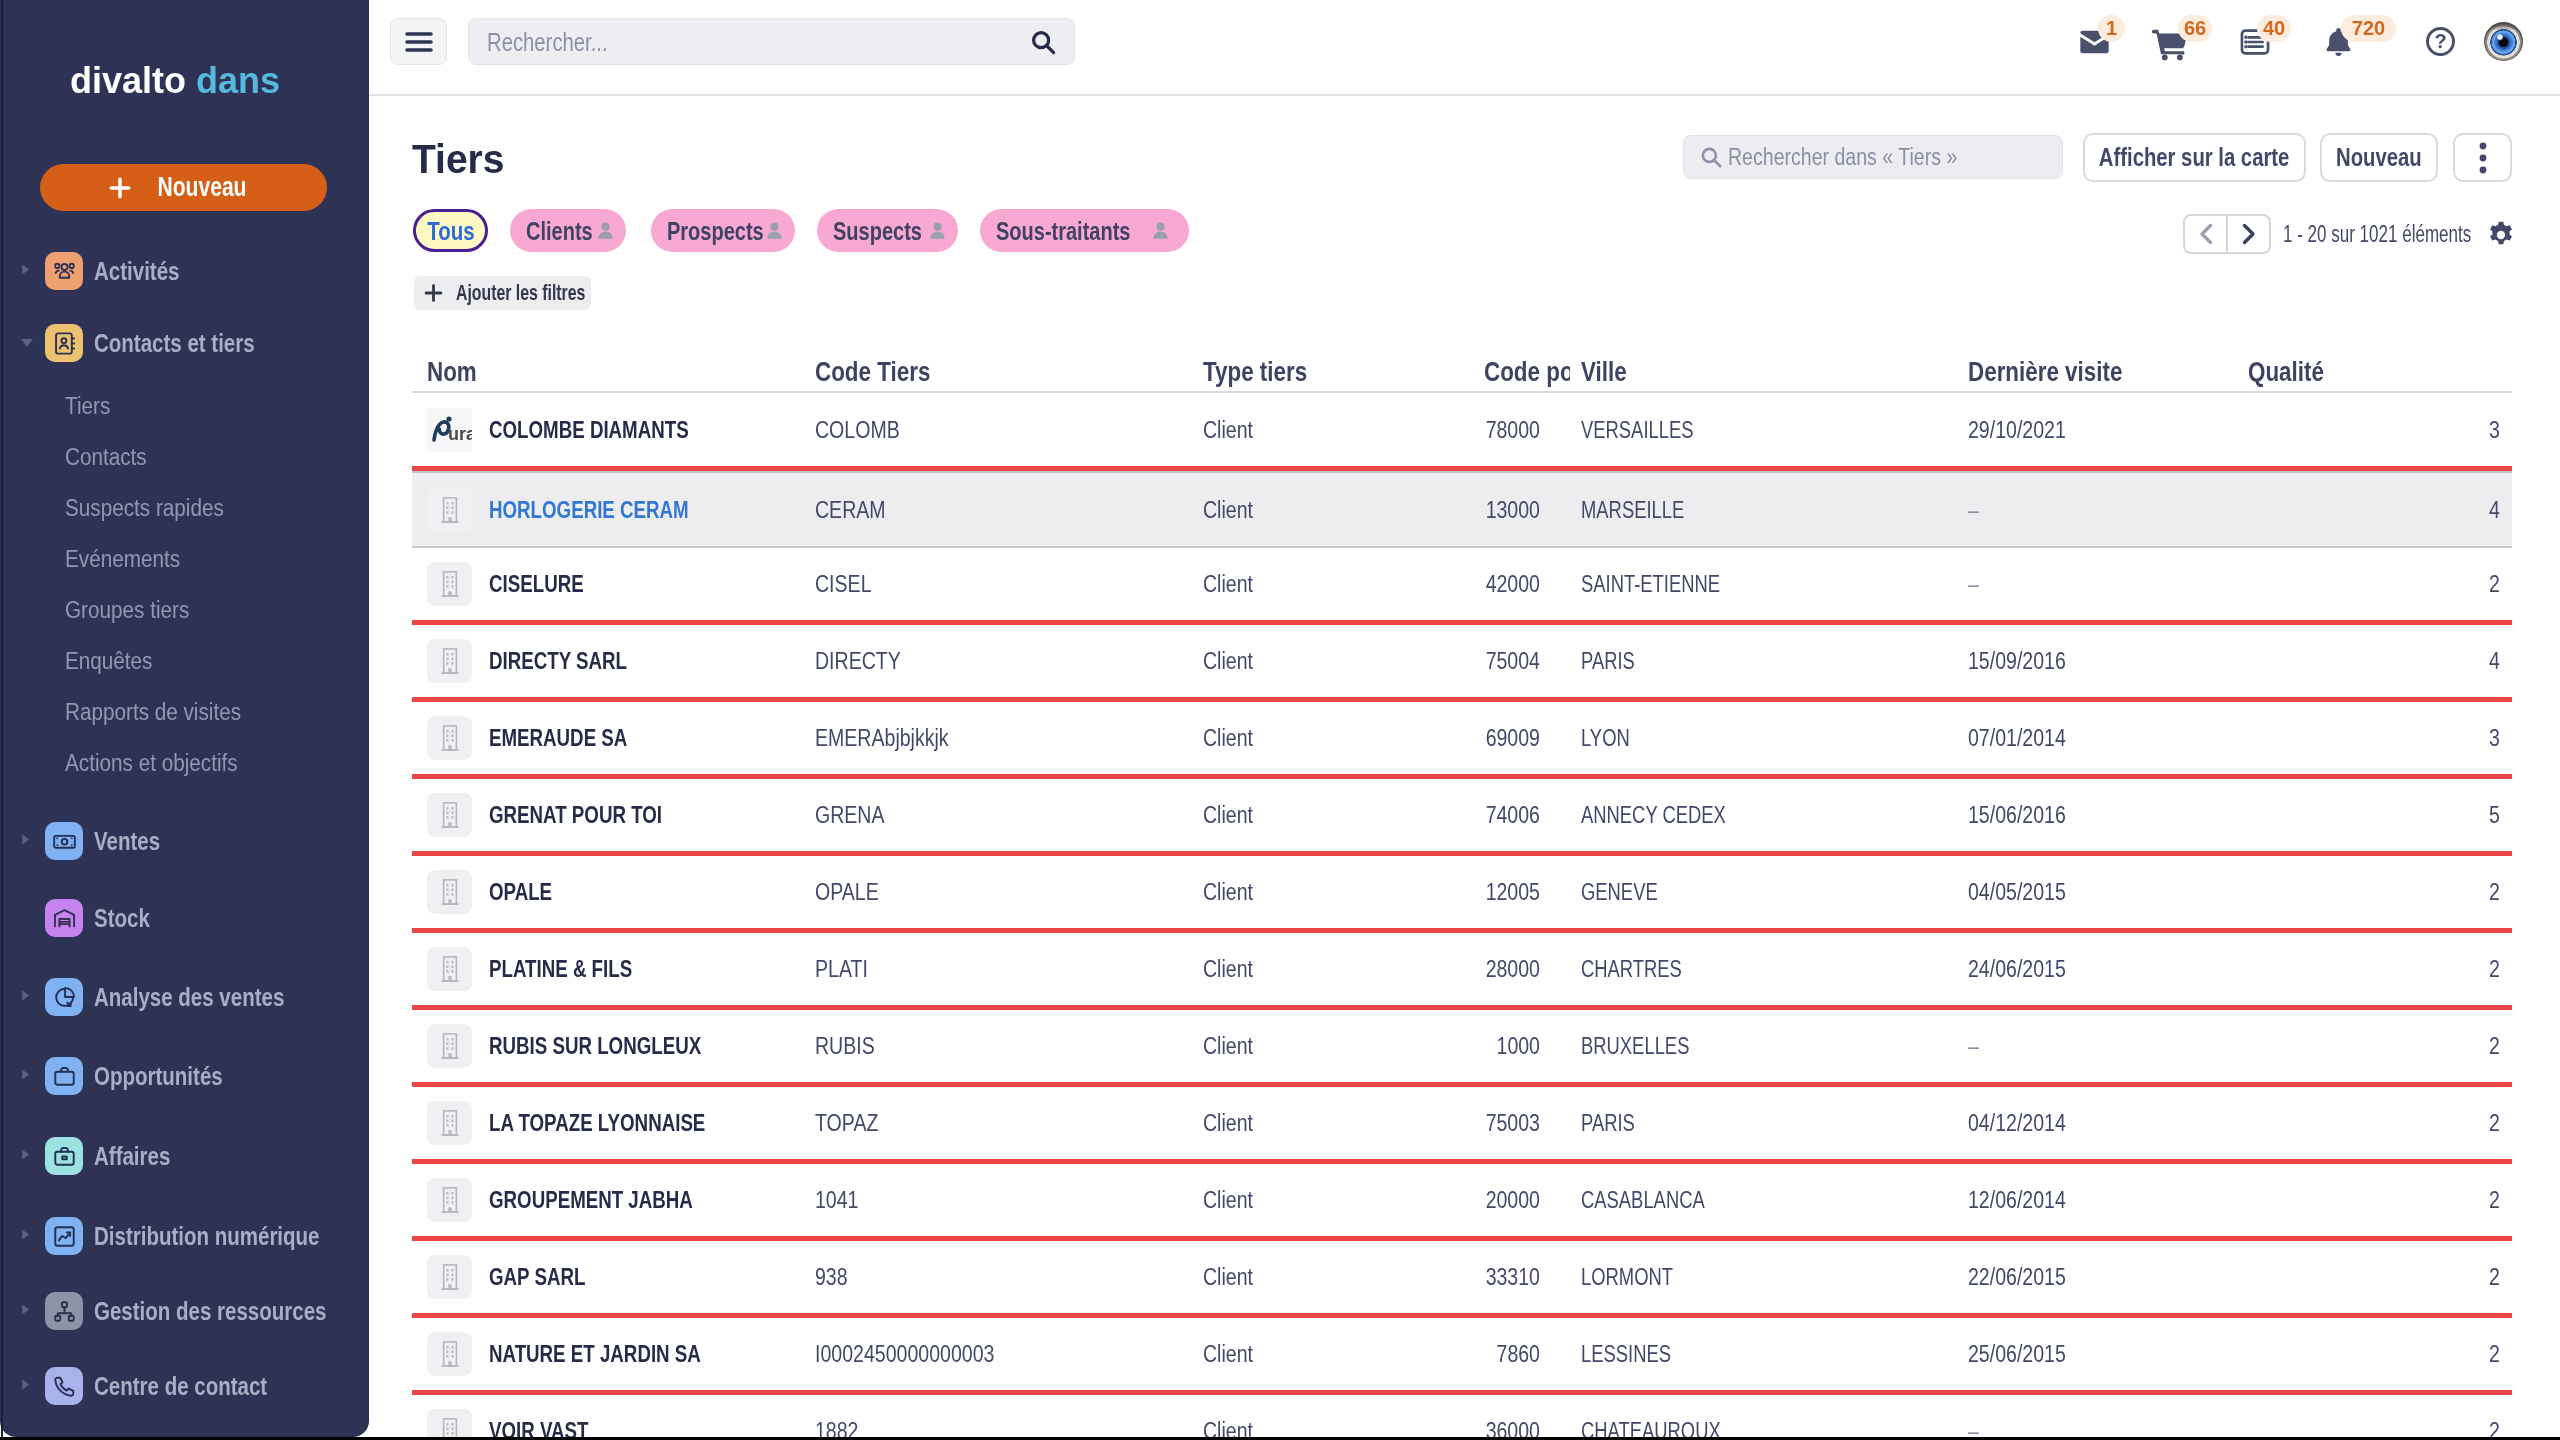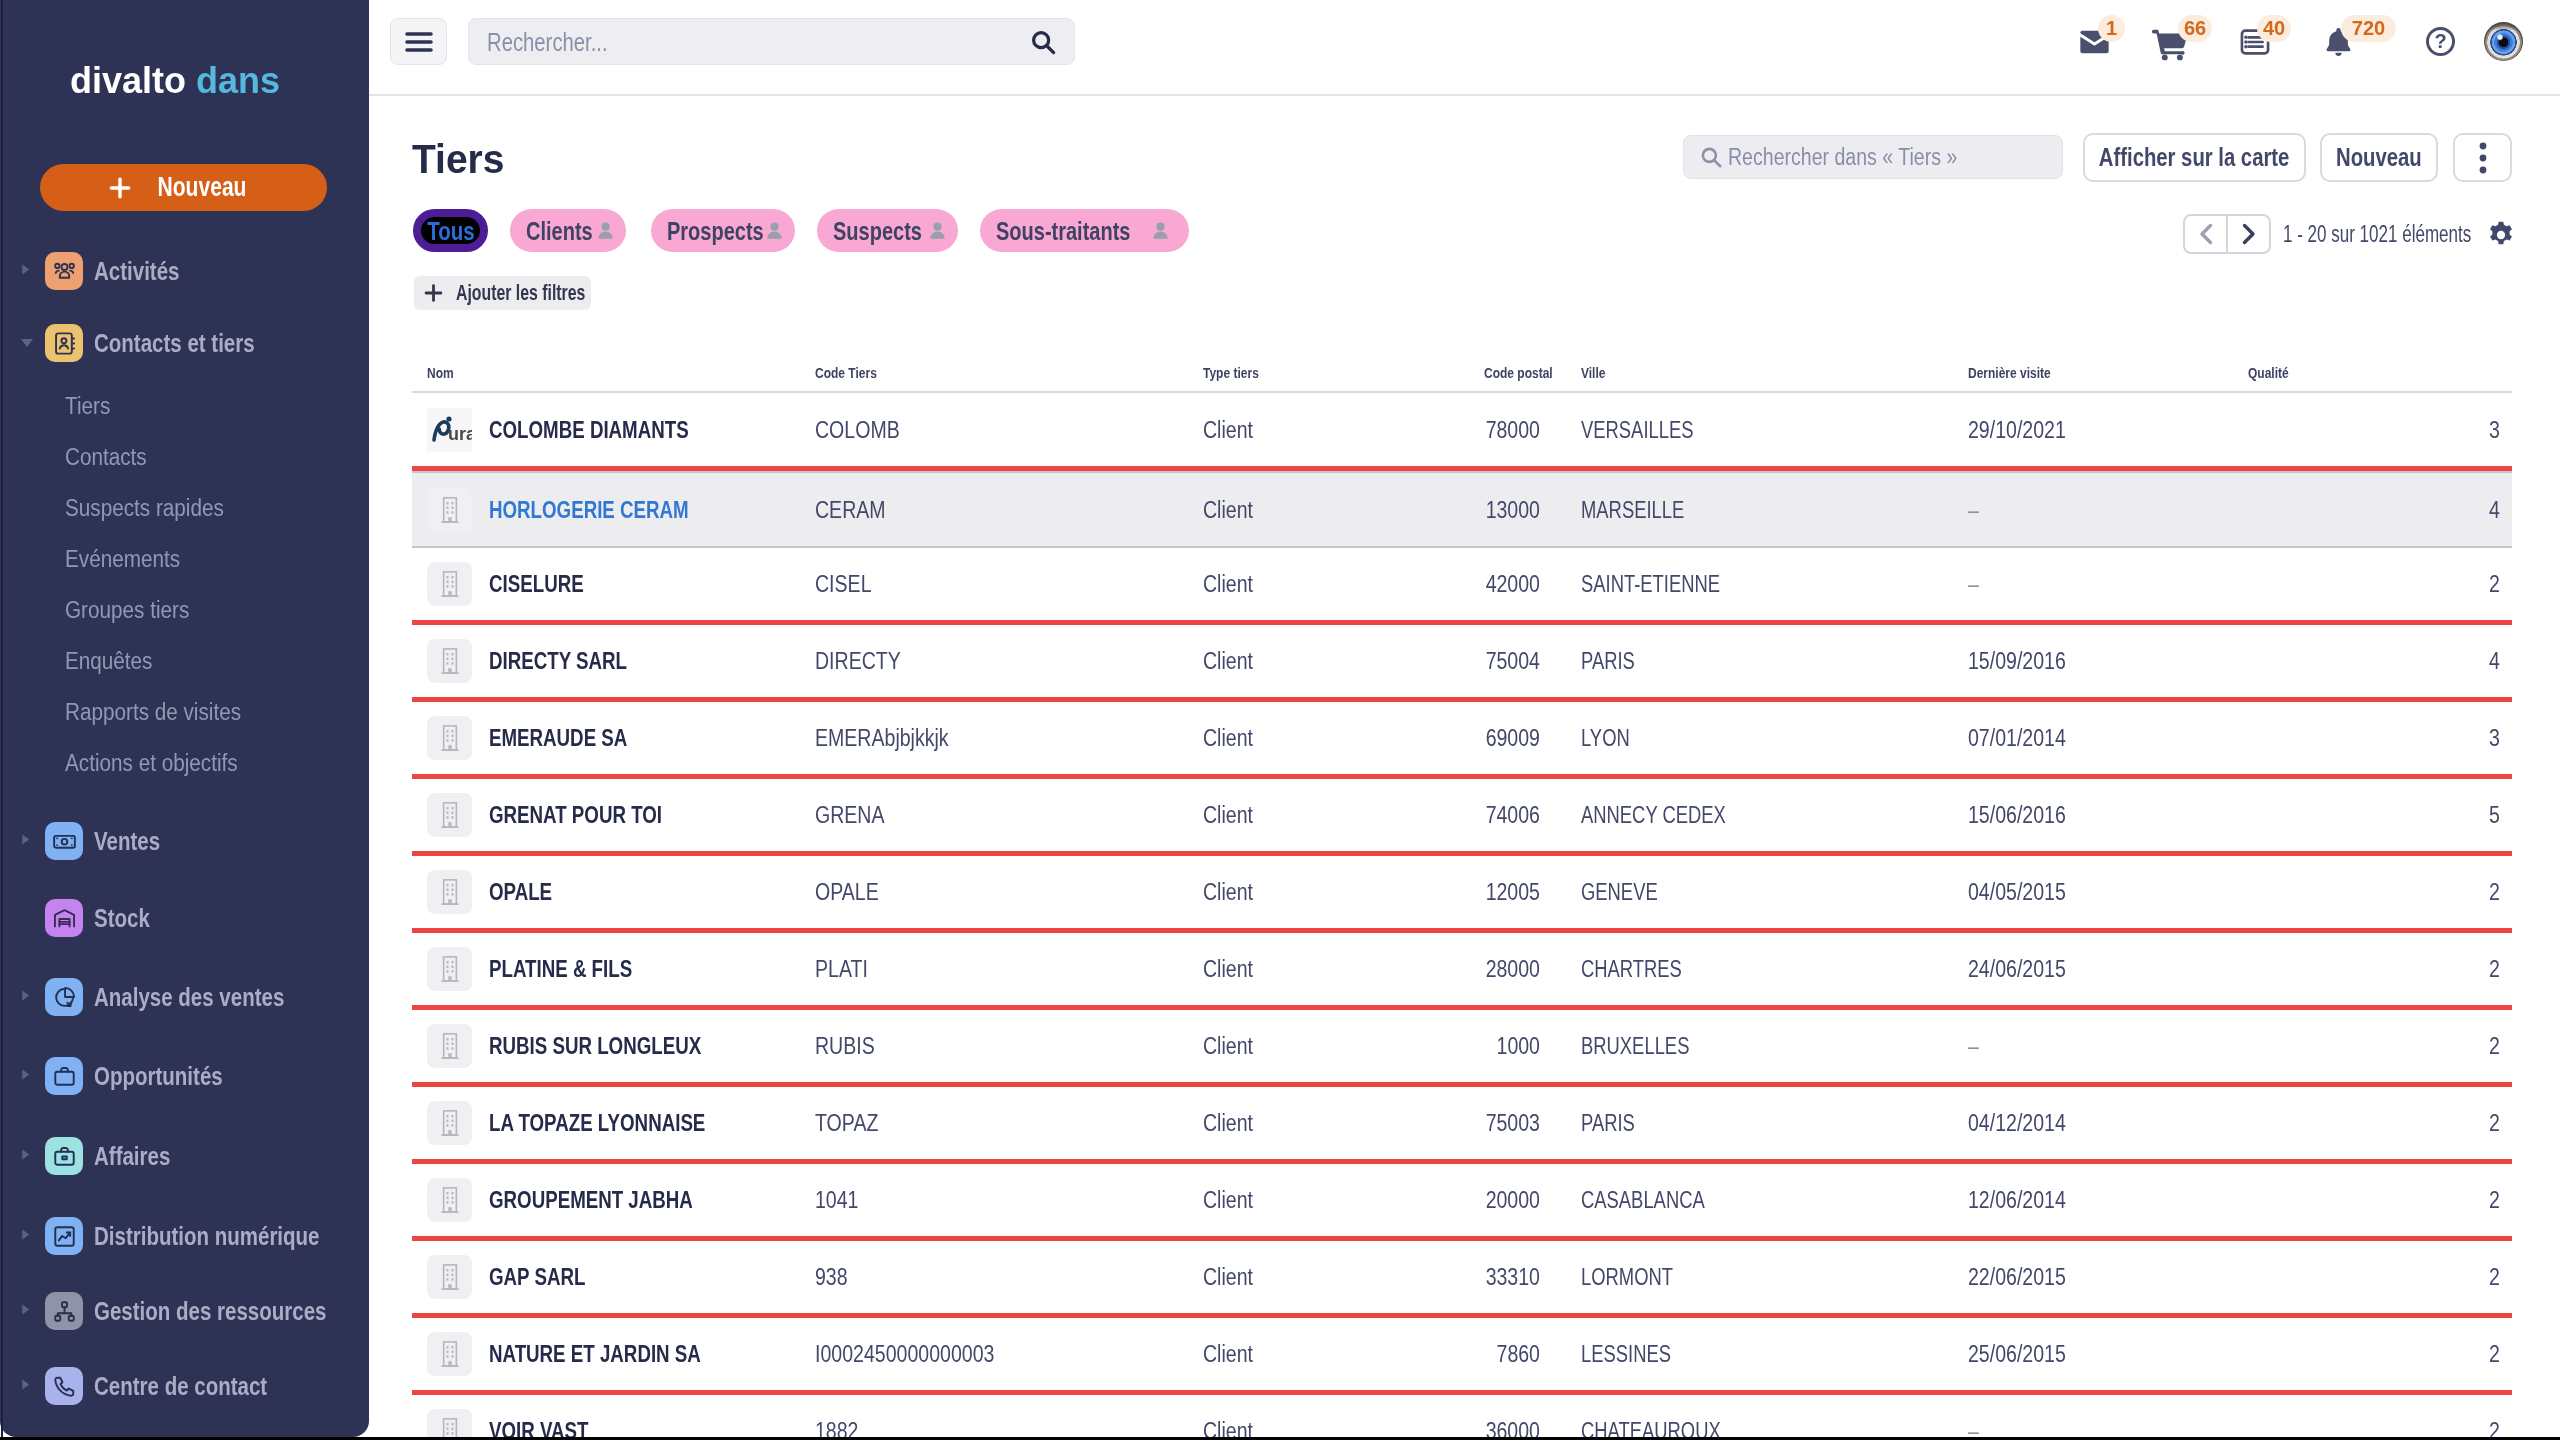--- a/index.html
+++ b/index.html
@@ -56,37 +56,37 @@
 #search2 .ph { position:absolute; left:44px; top:50%; transform:translateY(-50%) scaleX(0.85); transform-origin:0 50%; font-size:23px; color:#898ea7; white-space:nowrap;}
 #search2 svg { position:absolute; left:14px; top:50%; transform:translateY(-50%); }
 .hbtn { position:absolute; top:133px; height:49px; background:#fff; border:2px solid #d9d9e1;
   border-radius:10px; display:flex; align-items:center; justify-content:center;
   font-size:26px; font-weight:bold; color:#43486a; white-space:nowrap; }
 .pill { position:absolute; top:209px; height:43px; border-radius:22px; background:#f9a8d4;
   font-size:25px; font-weight:bold; color:#3e4363; }
 .pill .tx { position:absolute; left:16px; top:50%; transform:translateY(-50%) scaleX(0.80);
   transform-origin:0 50%; white-space:nowrap; }
 .pill svg { position:absolute; right:9px; top:50%; transform:translateY(-50%); }
-.pill.sel { background:#000000; border:8px solid #4c1d95; color:#2b6cd9; }
+.pill.sel { background:#fef9c3; border:3px solid #4c1d95; color:#2b6cd9; }
 .pill.sel .tx { left:50%; transform:translate(-50%,-50%) scaleX(0.82); transform-origin:50% 50%; }
 #pagebox { position:absolute; left:2183px; top:214px; width:88px; height:40px; background:#fff;
   border:2px solid #d5d5dd; border-radius:8px; display:flex; }
 #pagebox .half { flex:1; display:flex; align-items:center; justify-content:center; }
 #pagebox .half:first-child { border-right:2px solid #d5d5dd; }
 #count { position:absolute; left:2283px; top:214px; height:40px; display:flex; align-items:center;
   font-size:23px; font-weight:normal; color:#43486a; white-space:nowrap; }
 #addfilter { position:absolute; left:414px; top:276px; width:177px; height:34px; background:#ededf0;
   border-radius:6px; font-size:22px; font-weight:bold; color:#32364e; }
 #addfilter svg { position:absolute; left:9px; top:50%; transform:translateY(-50%); }
 #addfilter .tx { position:absolute; left:42px; top:50%; transform:translateY(-50%) scaleX(0.72);
   transform-origin:0 50%; white-space:nowrap; }
 
 
 .th { position:absolute; top:352px; height:40px; display:flex; align-items:center;
-  font-size:15px; font-weight:bold; color:#3e4363; white-space:nowrap; }
+  font-size:28px; font-weight:bold; color:#3e4363; white-space:nowrap; }
 #thead-line { position:absolute; left:412px; top:391px; width:2100px; height:2px; background:#d9d9de; }
 .row { position:absolute; left:412px; width:2100px; height:77px; border-bottom:5px solid #ef4444; }
 .row.hl { background:#ededef; border-top:2px solid #c4c4cc; border-bottom:2px solid #c4c4cc; }
 .cell { position:absolute; top:50%; transform:translateY(-50%) scaleX(0.85); transform-origin:0 50%;
   font-size:23px; color:#43486a; white-space:nowrap; }
 .cell.rgt { transform:translateY(-50%) scaleX(0.85); transform-origin:100% 50%; }
 .cell.name { font-size:24px; transform:translateY(-50%) scaleX(0.78); }
 .name { font-weight:bold; color:#272b4a; }
 .hl .name { color:#3078d4; }
 .ibx { position:absolute; left:15px; top:50%; transform:translateY(-50%); width:45px; height:44px;

